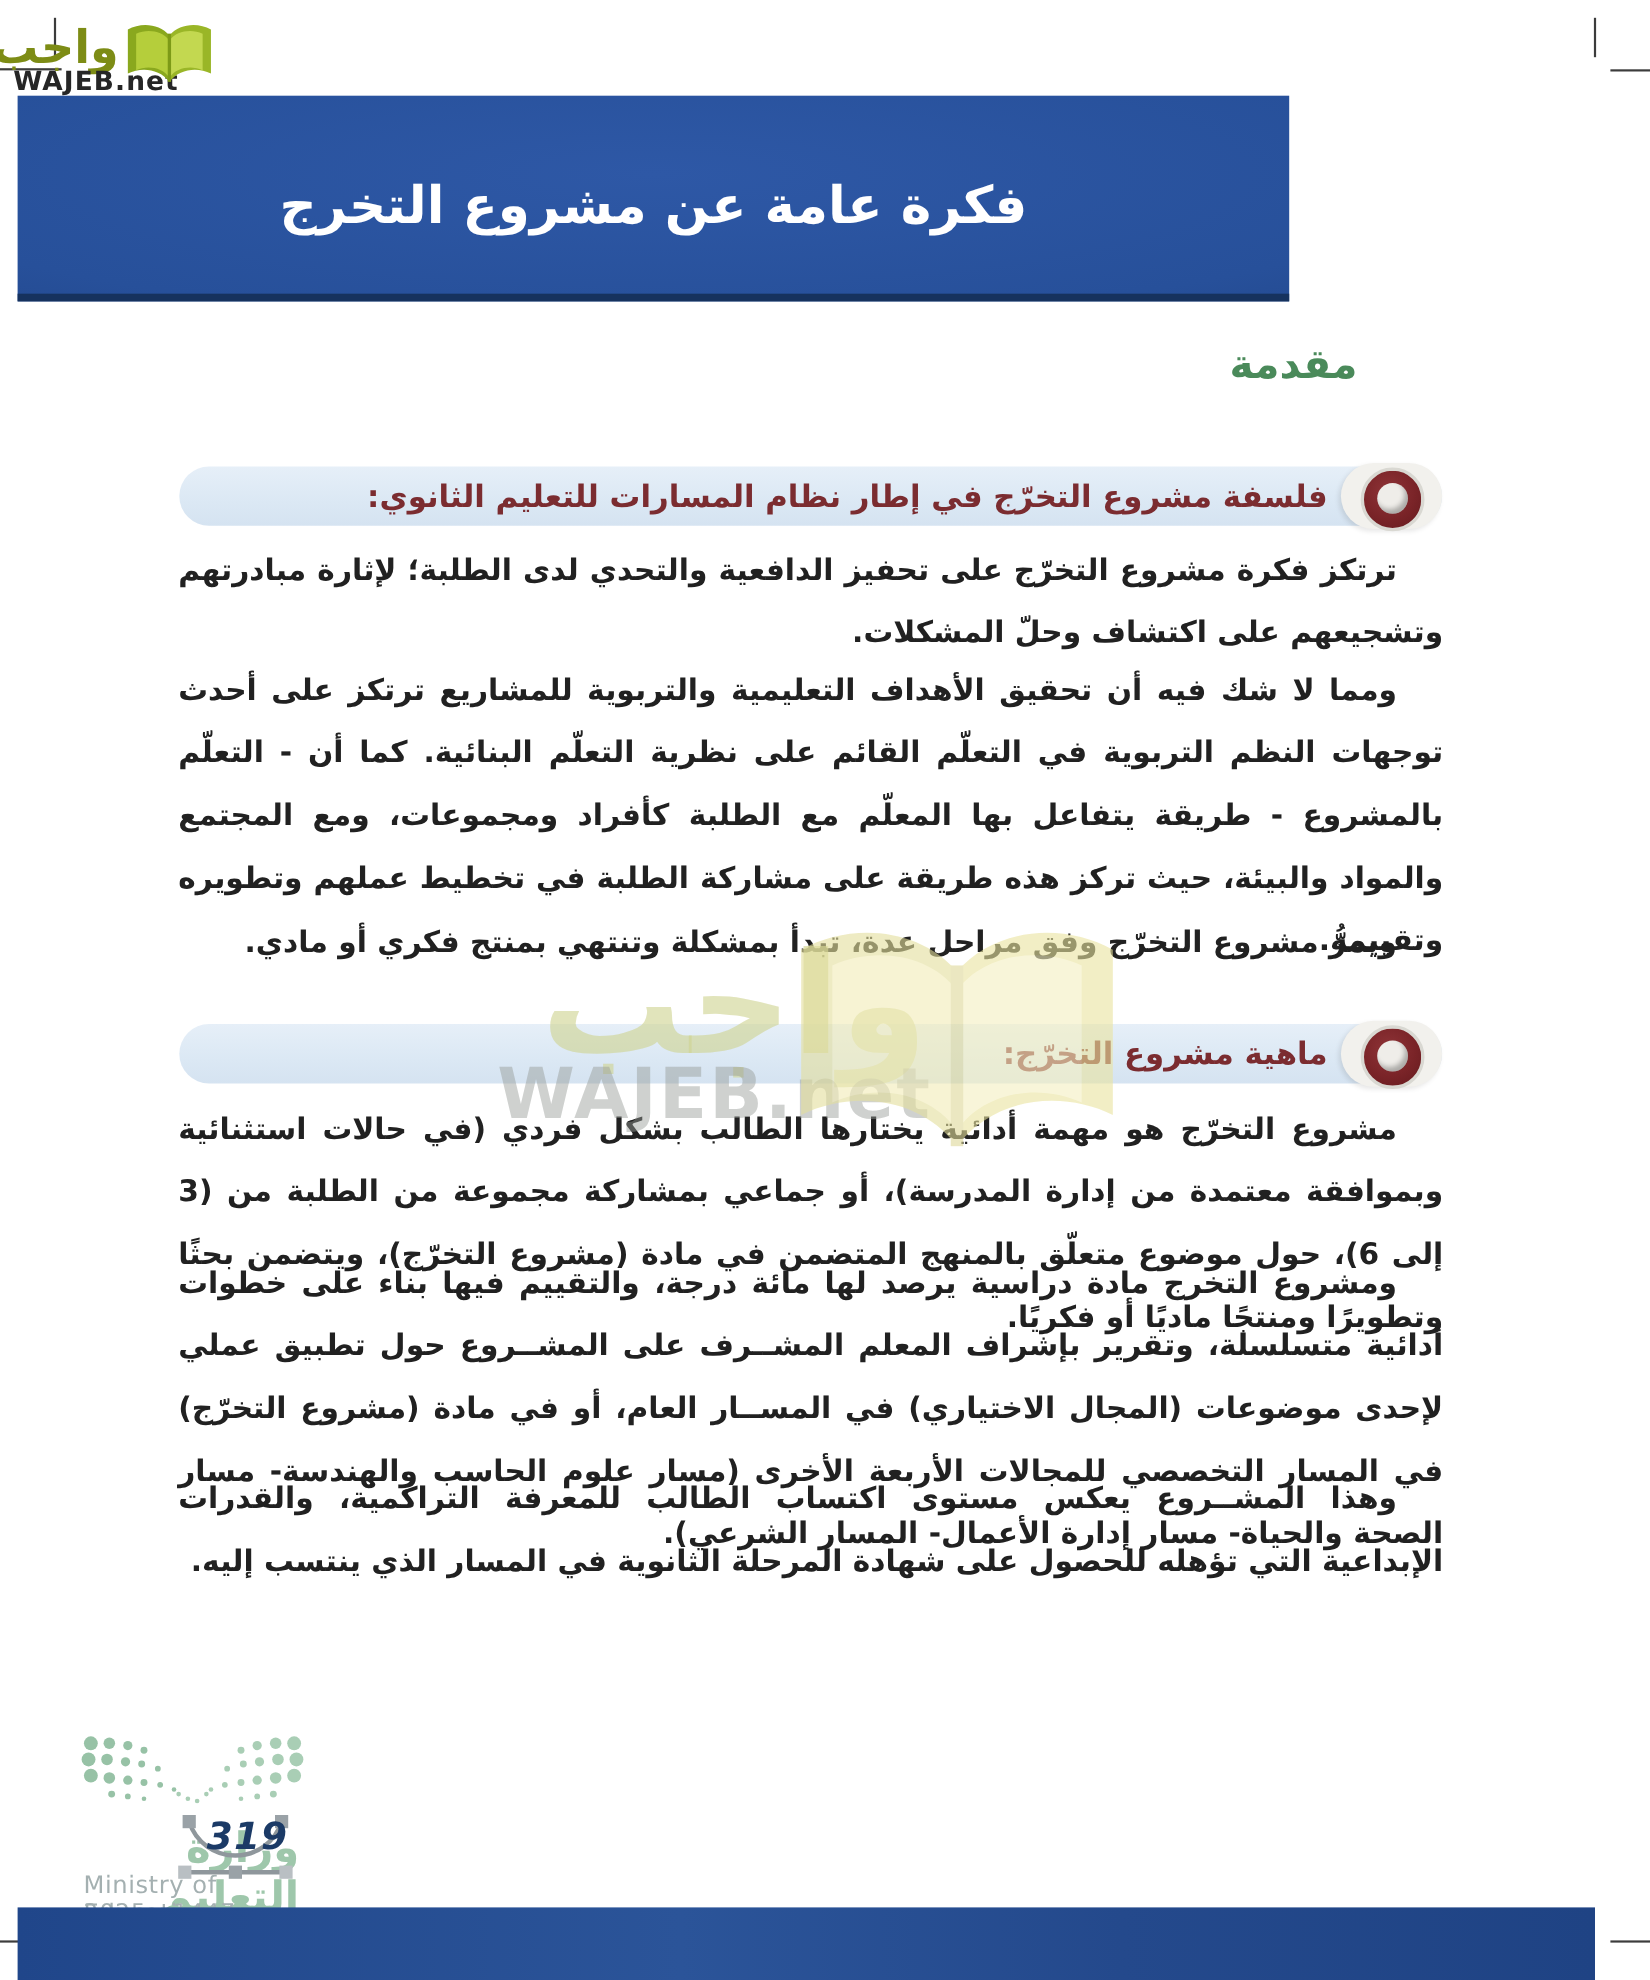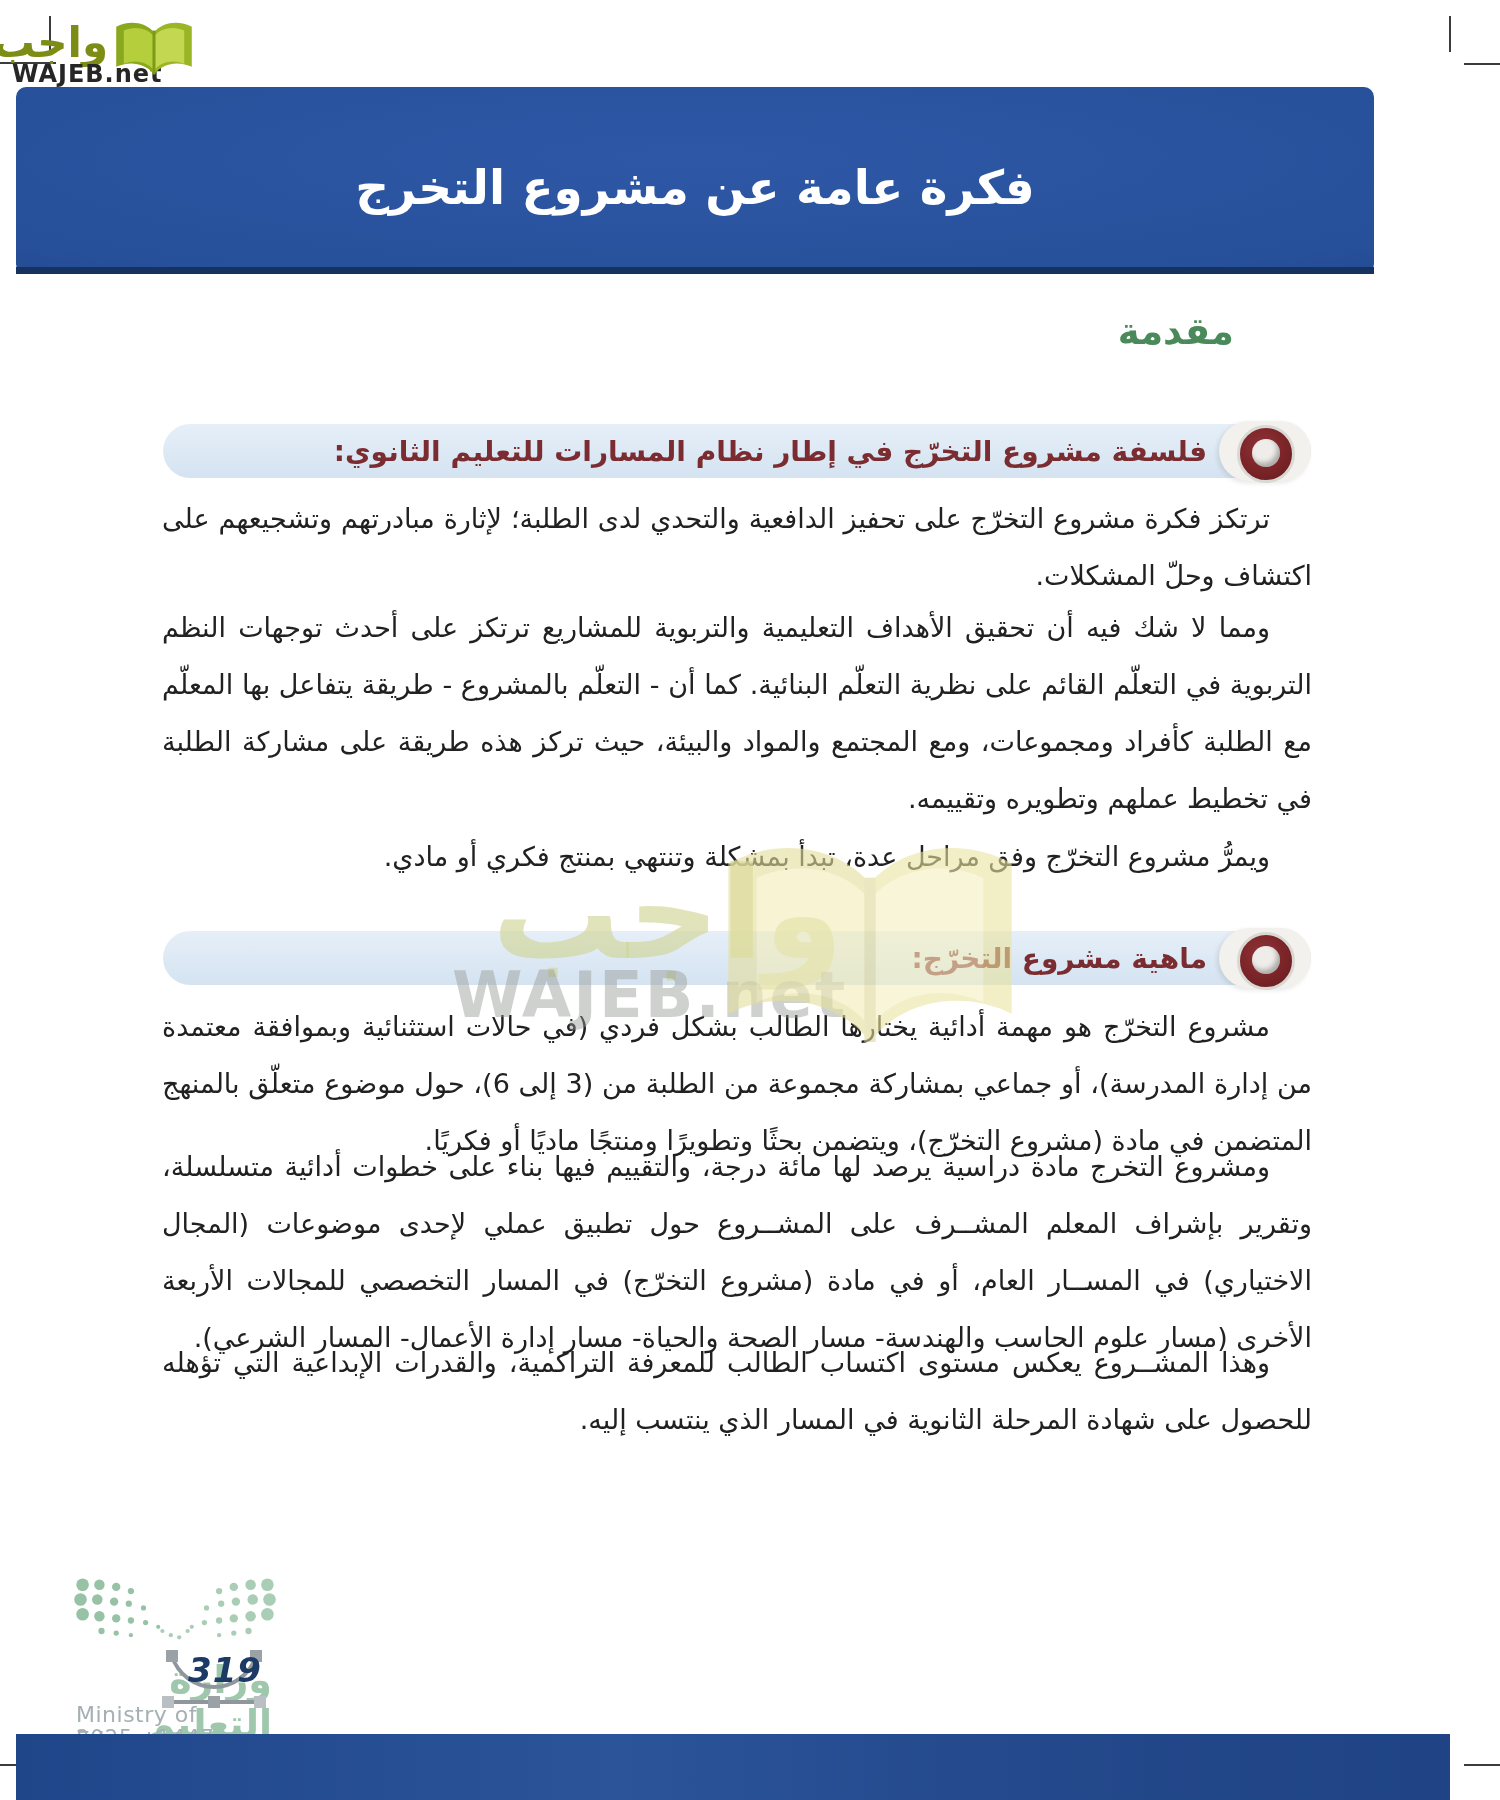--- a/index.html
+++ b/index.html
@@ -20,23 +20,23 @@
     font-size:42px;font-weight:bold;color:#7d8c15;direction:rtl;line-height:42px;
   }
   .wajeb-logo .en{
     position:absolute;left:4px;top:40px;
     font-size:24px;font-weight:bold;color:#262626;letter-spacing:1px;line-height:24px;
   }
   .wajeb-logo .en .tld{color:#262626;}
   .wajeb-book{position:absolute;left:100px;top:-2px;}
   
   .banner{
-    position:absolute;left:16px;top:71px;width:1358px;height:187px;
+    position:absolute;left:16px;top:71px;width:1156px;height:187px;
     background:radial-gradient(ellipse 130% 150% at 50% 38%, #2e58a6 0%, #27509a 48%, #1f4284 80%, #193a74 100%);
-    display:flex;align-items:center;justify-content:center;border-radius:10px;
+    display:flex;align-items:center;justify-content:center;
   }
   .banner::after{
     content:"";position:absolute;left:0;bottom:0;width:100%;height:7px;
     background:#16325e;
   }
   .banner-title{
     color:#ffffff;font-size:47px;font-weight:bold;direction:rtl;
     padding-top:14px;
   }
   
@@ -63,21 +63,21 @@
     background:#efede9;box-shadow:inset -3px -4px 5px rgba(0,0,0,0.28);
   }
   .band-title{
     position:absolute;right:104px;top:50%;transform:translateY(-50%);
     color:#7b2c30;font-size:28px;font-weight:bold;direction:rtl;white-space:nowrap;
   }
   
   .para{
     position:absolute;left:162px;width:1150px;
     direction:rtl;text-align:justify;
-    font-size:27px;font-weight:normal;color:#212121;
+    font-size:27px;font-weight:bold;color:#212121;
     line-height:57px;text-indent:42px;
   }
   
   .watermark{position:absolute;left:0;top:0;width:1500px;height:1800px;pointer-events:none;z-index:6;}
   .wm-ar{
     position:absolute;left:492px;top:838px;
     font-size:128px;font-weight:bold;direction:rtl;line-height:120px;
     color:rgba(206,212,146,0.62);
   }
   .wm-en{

